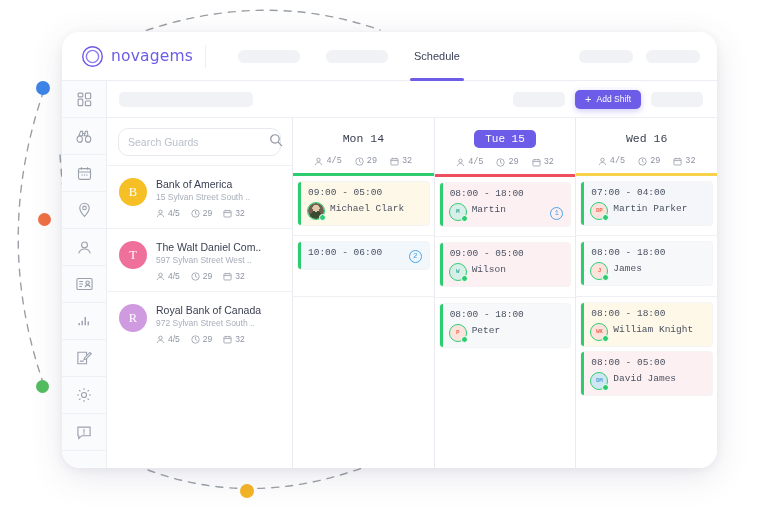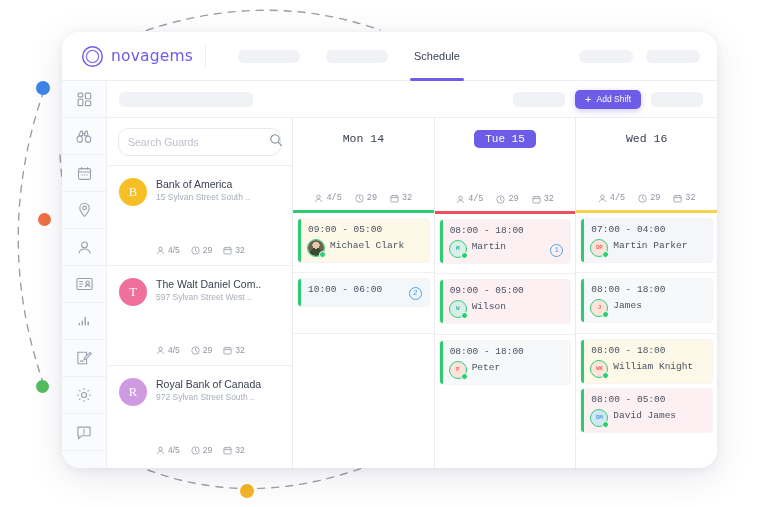--- a/index.html
+++ b/index.html
@@ -105,21 +105,21 @@
   }
   .g-avatar {
     width: 28px; height: 28px; flex: 0 0 28px; border-radius: 50%;
     display: flex; align-items: center; justify-content: center;
     color: #fff; font-size: 12.5px; font-family: "Liberation Serif", serif;
   }
   .g-info { flex: 1; min-width: 0; }
   .g-name { font-size: 10.5px; color: #3b4152; margin-bottom: 2px; white-space: nowrap; overflow: hidden; }
   .g-addr { font-size: 8.5px; color: #a7adb9; margin-bottom: 6px; white-space: nowrap; overflow: hidden; }
   .g-stats { display: flex; gap: 11px; align-items: center; }
-  .stat { display: flex; align-items: center; gap: 3px; font-size: 8.5px; color: #8d94a2; margin-top: 37px; }
+  .stat { display: flex; align-items: center; gap: 3px; font-size: 8.5px; color: #8d94a2; }
   .stat svg { display: block; }
 
   
   .days { flex: 1; display: flex; }
   .day-col { flex: 1; border-right: 1px solid #e9ebf0; display: flex; flex-direction: column; min-width:0;font-family:Liberation Mono, monospace;}
   .day-col:last-child { border-right: none; }
   .day-head { padding: 11px 0 0 0; text-align: center; }
   .day-title { font-size: 11.5px; color: #3b4152; display:inline-block; }
   .day-title.pill {
     background: #6c5ce7; color: #fff; border-radius: 5px;

